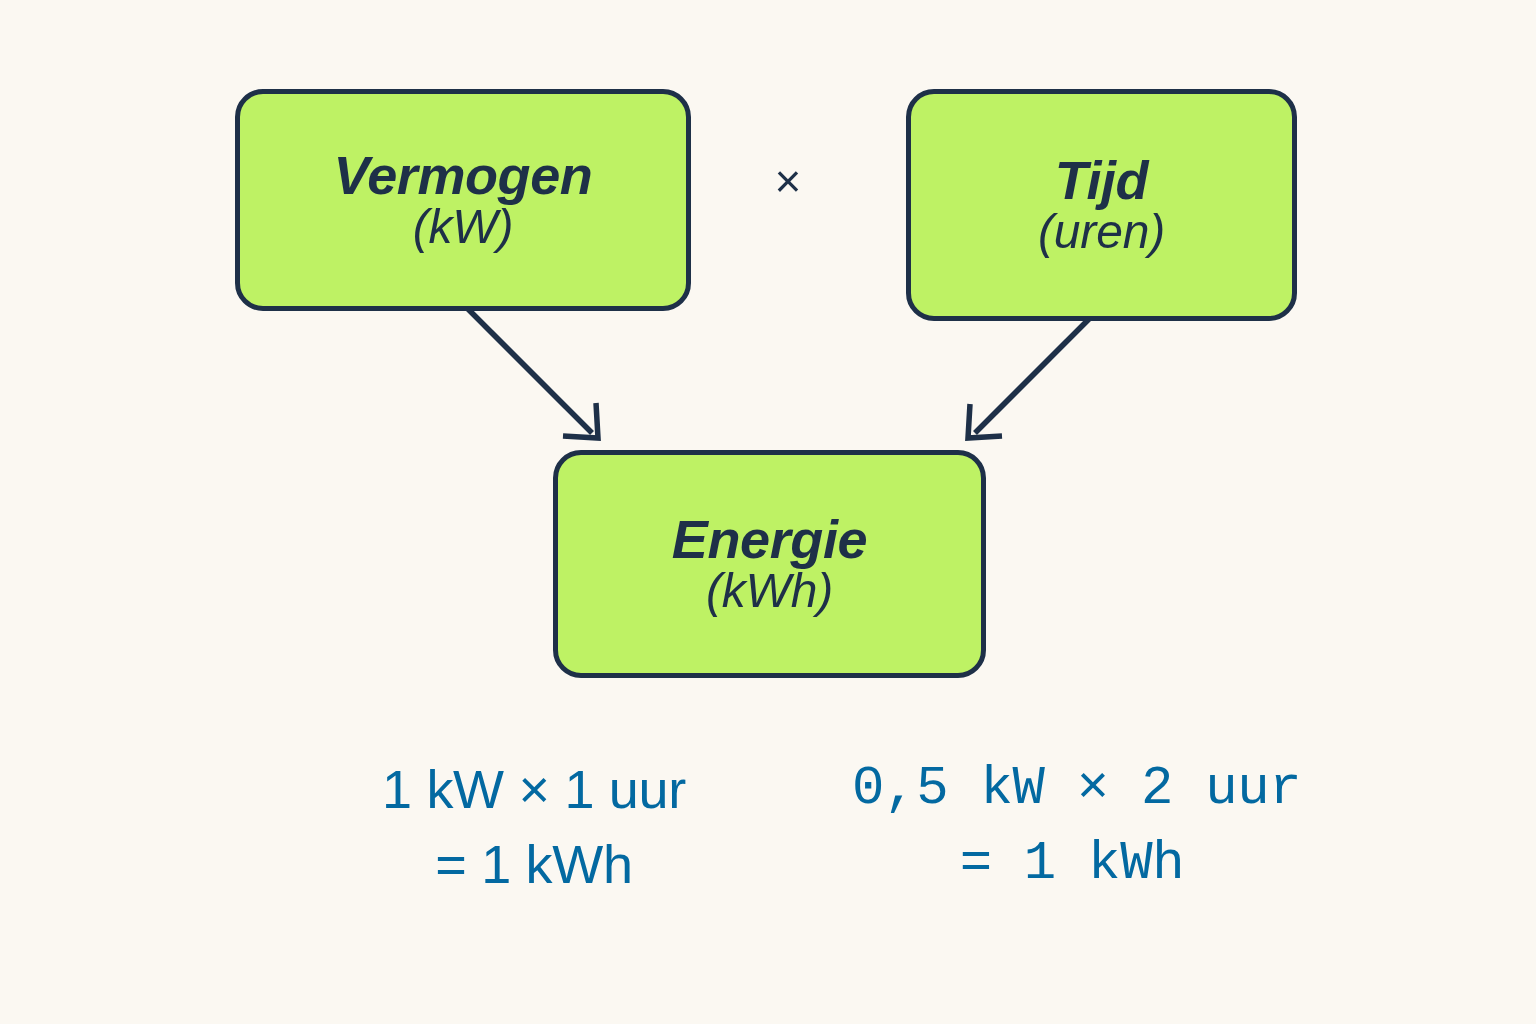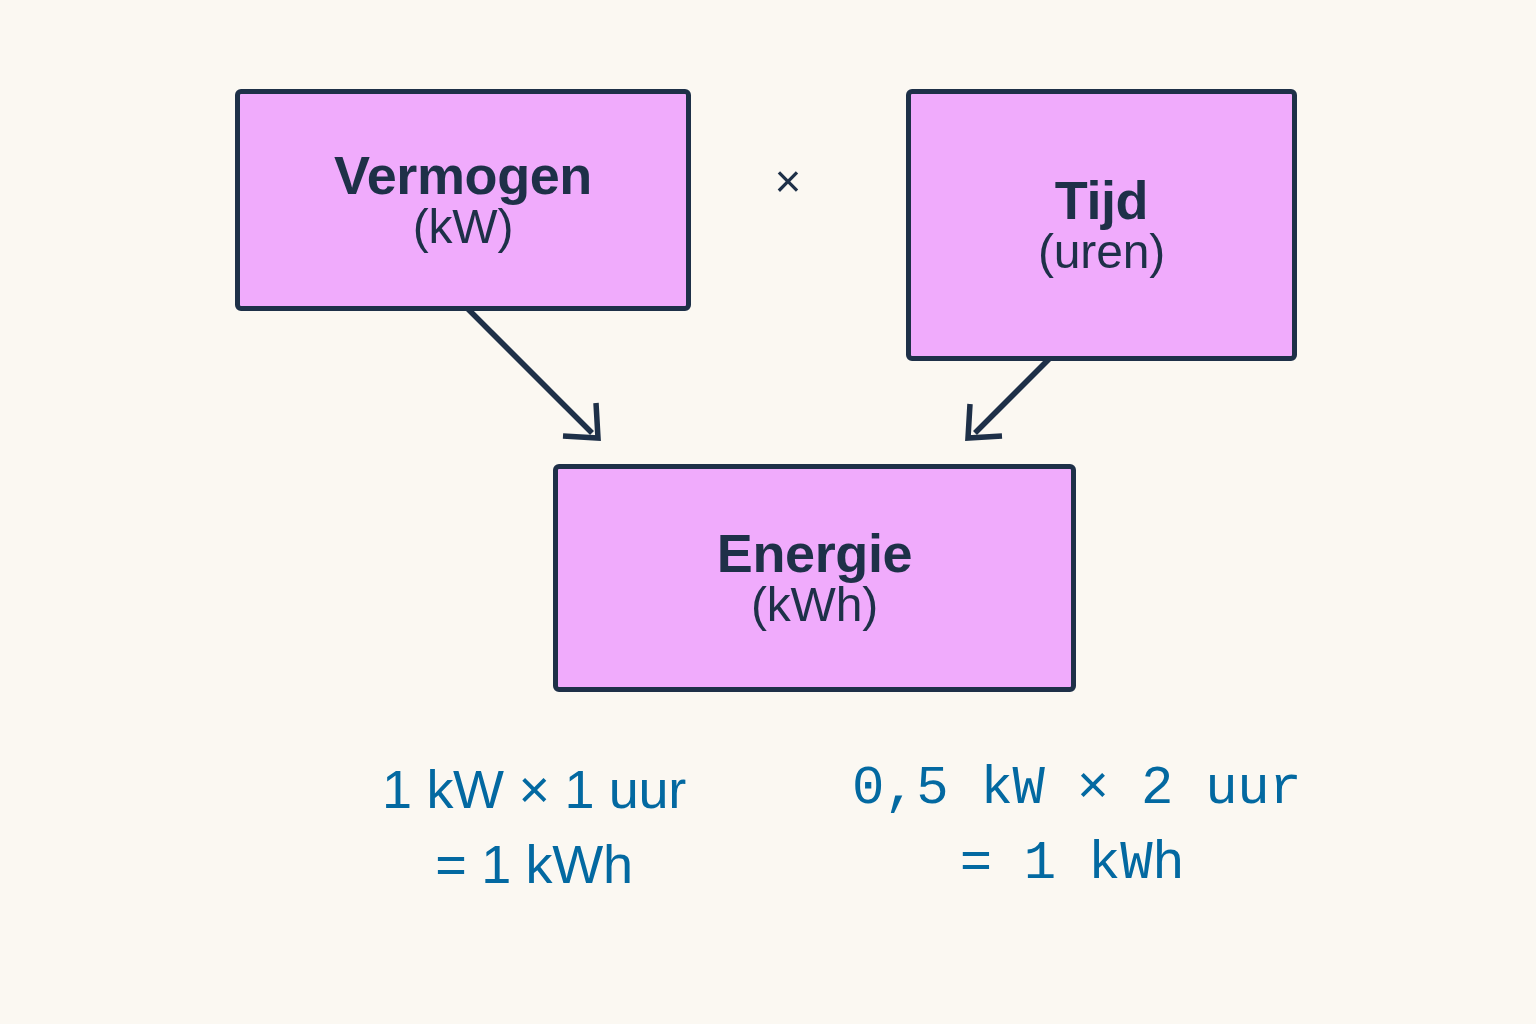--- a/index.html
+++ b/index.html
@@ -29,45 +29,46 @@
     width: 1536px;
     height: 1024px;
     pointer-events: none;
   }
 
   
   .node {
     position: absolute;
     box-sizing: border-box;
     border: 5px solid #1E3048;
-    border-radius: 6px;
-    background: #f0abfc;
+    border-radius: 28px;
+    background: #bef264;
     display: flex;
     flex-direction: column;
     align-items: center;
     justify-content: center;
     color: #1E3048;
     line-height: 1.02;
+    font-style: italic;
   }
   .node .node-title {
     font-weight: bold;
     font-size: 54px;
     letter-spacing: -0.4px;
     white-space: nowrap;
   }
   .node .node-unit {
     font-weight: normal;
     font-size: 48px;
     letter-spacing: -0.2px;
     white-space: nowrap;
   }
 
   #node-power  { left: 235px; top: 89px;  width: 456px; height: 222px; }
-  #node-time   { left: 906px; top: 89px;  width: 391px; height: 272px; }
-  #node-energy { left: 553px; top: 464px; width: 523px; height: 228px; }
+  #node-time   { left: 906px; top: 89px;  width: 391px; height: 232px; }
+  #node-energy { left: 553px; top: 450px; width: 433px; height: 228px; }
 
   
   #operator-multiply {
     position: absolute;
     left: 752px;
     top: 145px;
     width: 72px;
     height: 72px;
     display: flex;
     align-items: center;

